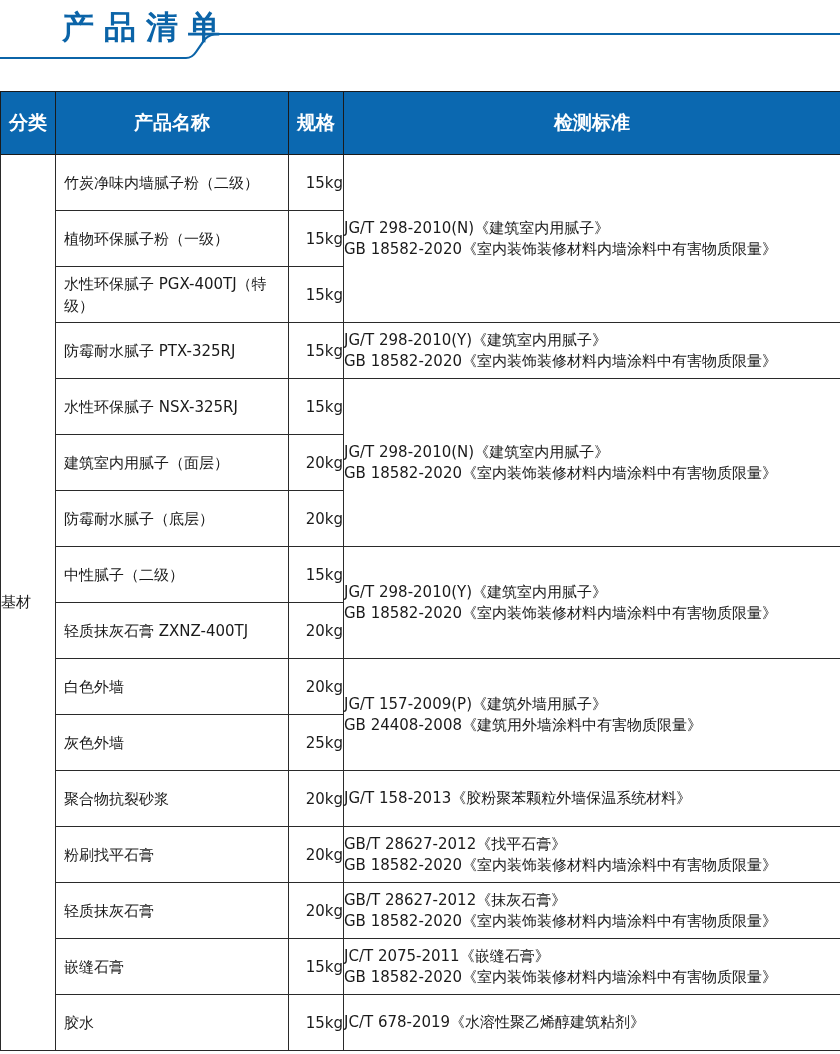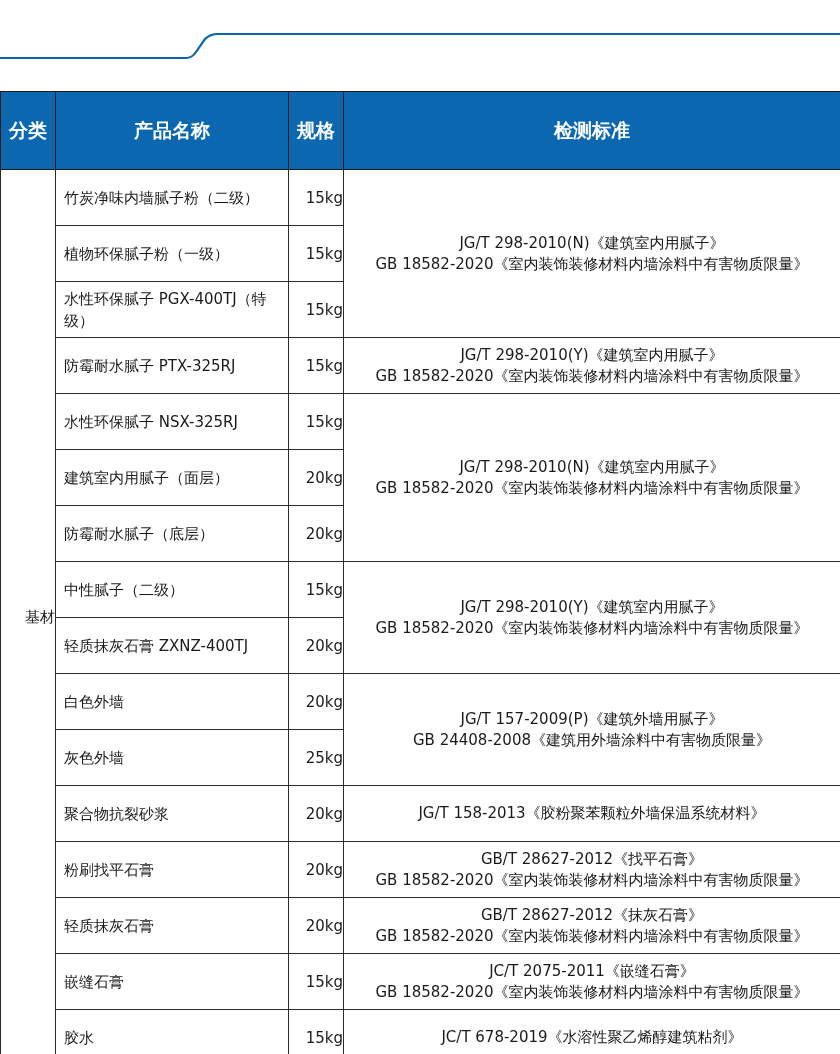--- a/index.html
+++ b/index.html
@@ -13,40 +13,41 @@
     font-family: "DejaVu Sans", sans-serif;
   }
   .title-line { position: absolute; left: 0; top: 0; }
 
   table.products {
     position: absolute; left: 0; top: 91px; width: 840px;
     border-collapse: collapse; table-layout: fixed;
   }
   table.products th {
     background: #0b68b0; color: #ffffff; font-weight: bold; font-size: 19px;
-    height: 78px; border: 1.5px solid #1a1a1a; 
+    height: 63px; border: 1.5px solid #1a1a1a; 
     font-family: "DejaVu Sans", sans-serif;
   }
   table.products td {
     border: 1.5px solid #2a2a2a; height: 56px; font-size: 15px;
     vertical-align: middle; background: transparent;
   }
-  td.cat { text-align: right; font-size: 15px; }
+  td.cat { text-align: left; font-size: 15px; }
   td.name { padding-left: 8px; padding-right: 4px; line-height: 22px; }
   td.spec { text-align: right; font-size: 15px; }
-  td.std { text-align: center; line-height: 21px; font-size: 14.5px; white-space: nowrap; }
+  td.std { text-align: left; line-height: 21px; font-size: 14.5px; white-space: nowrap; }
   td.std div { display: block; }
 </style>
 </head>
 <body>
 
 <div class="title-bar">
   <svg class="title-line" width="840" height="91" viewBox="0 0 840 91">
     <path d="M0 58 L186 58 Q192 58 196 52 L205 39 Q210 34 218 34 L840 34" fill="none" stroke="#0b64a8" stroke-width="2.2"></path>
   </svg>
+  <div class="title-text">产品清单</div>
 </div>
 
 <table class="products">
   <colgroup>
     <col style="width:55px">
     <col style="width:233px">
     <col style="width:55px">
     <col style="width:497px">
   </colgroup>
   <thead>

